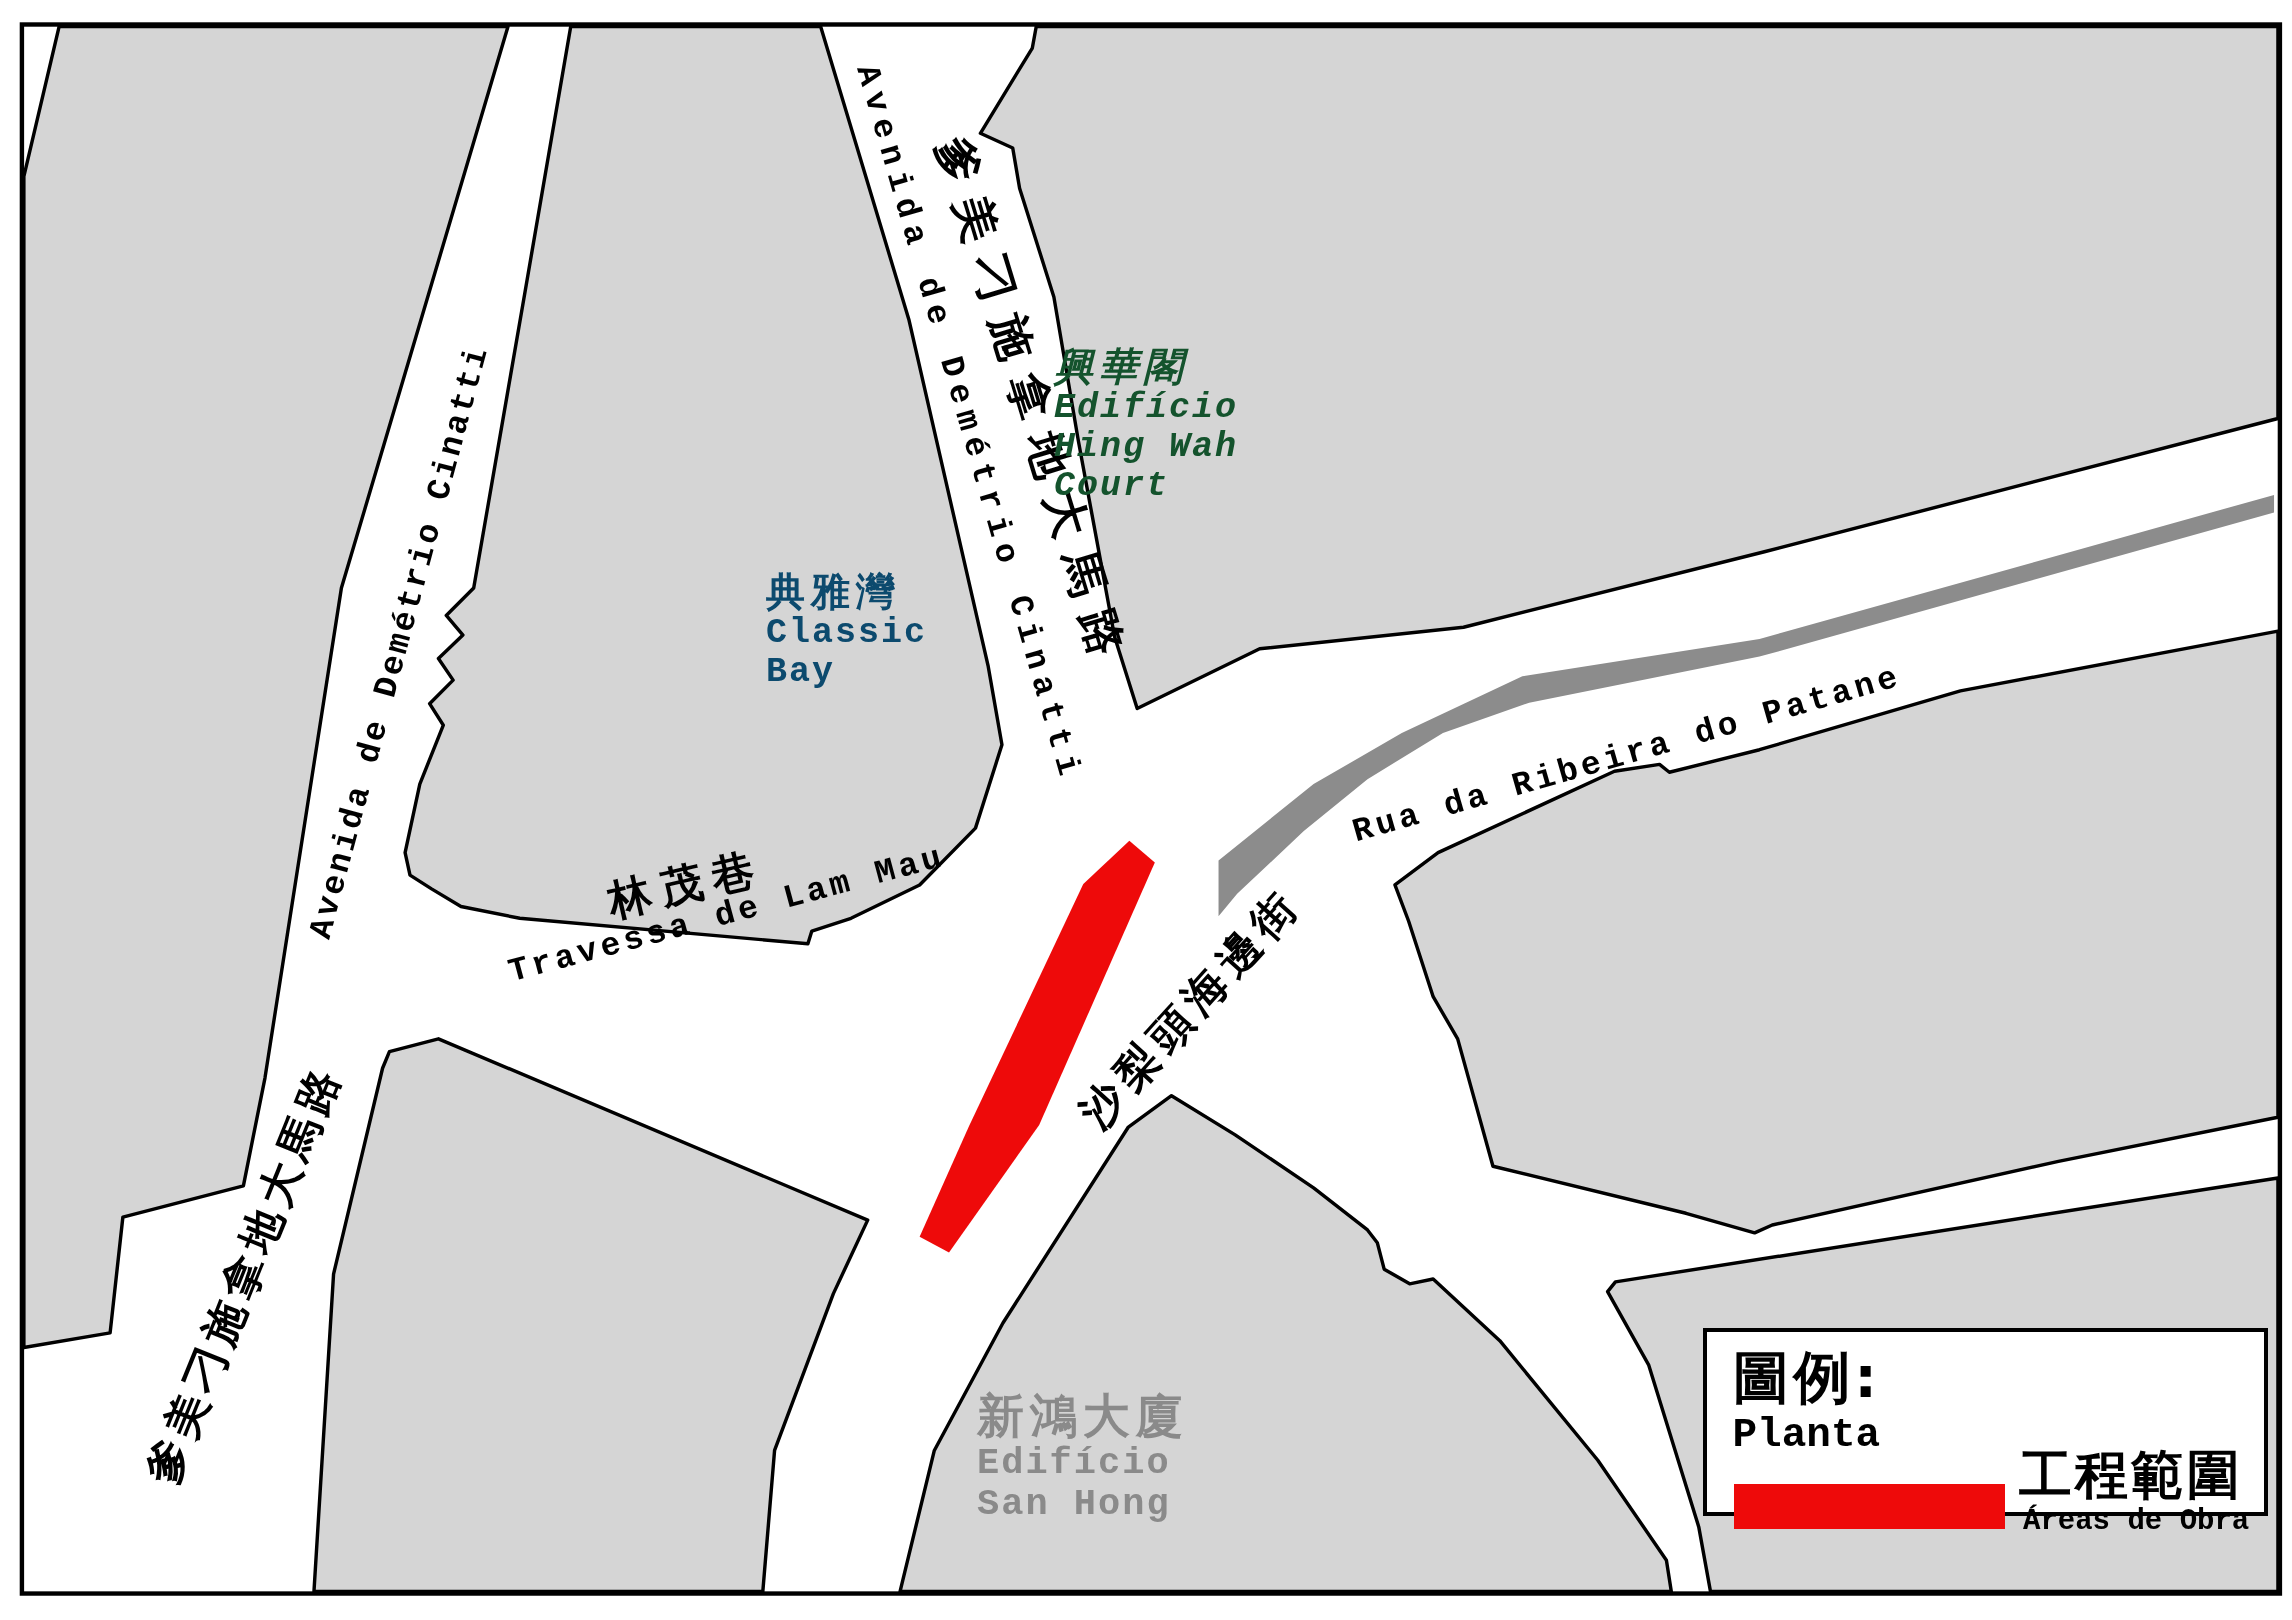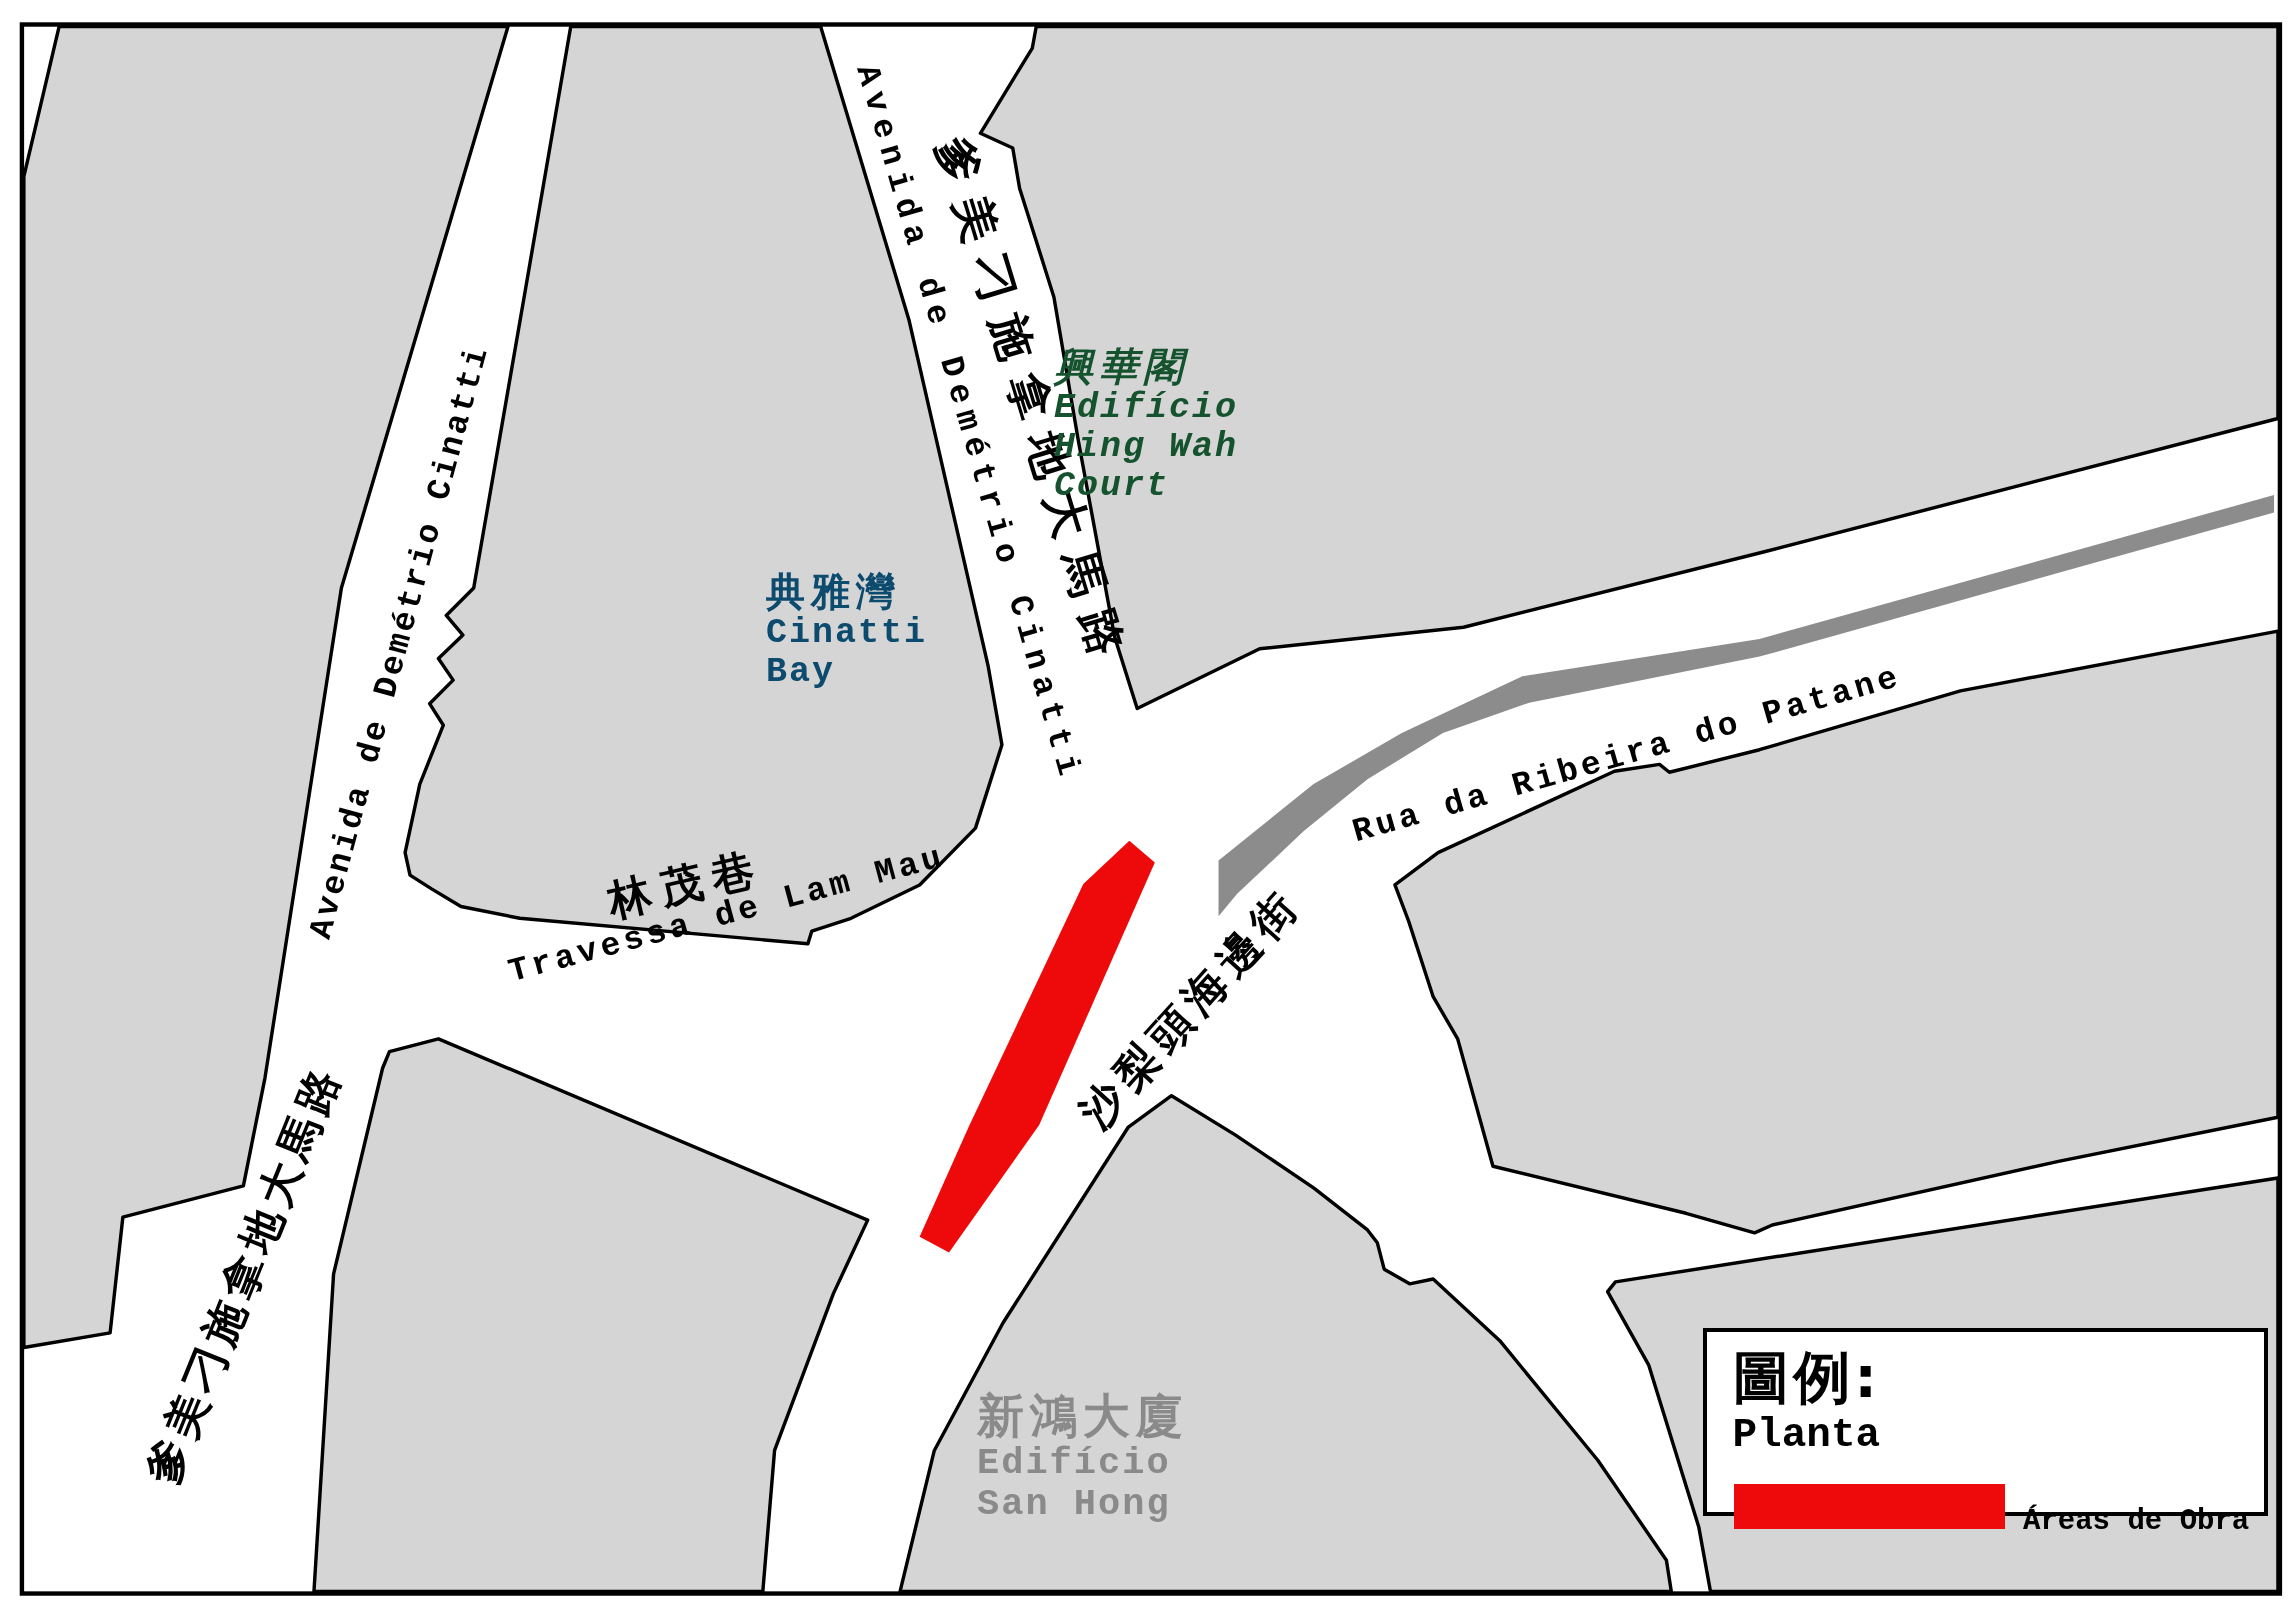--- a/index.html
+++ b/index.html
@@ -72,31 +72,32 @@
 
   <div class="lbl bldg" style="left: 1054px; top: 345px; color: #14532d; font-style: italic;">
     <div class="zh">興華閣</div>
     <div class="pt">Edifício</div>
     <div class="pt">Hing Wah</div>
     <div class="pt">Court</div>
   </div>
 
   <div class="lbl bldg" style="left: 766px; top: 570px; color: #0c4a6e;">
     <div class="zh">典雅灣</div>
-    <div class="pt">Cinatti</div>
+    <div class="pt">Classic</div>
     <div class="pt">Bay</div>
   </div>
 
   <div class="lbl bldg" style="left: 977px; top: 1390px; color: rgb(138, 138, 138);">
     <div class="zh" style="font-size:47px;text-align:right;">新鴻大廈</div>
     <div class="pt" style="font-size:37px;">Edifício</div>
     <div class="pt" style="font-size:37px;">San Hong</div>
   </div>
 
   <div id="legend">
     <div class="title-zh">圖例:</div>
     <div class="title-pt">Planta</div>
     <div class="swatch" style="background: rgb(238, 10, 10);"></div>
+    <div class="item-zh">工程範圍</div>
     <div class="item-pt">Áreas de Obra</div>
   </div>
 
 </div>
 
 
 </body></html>

